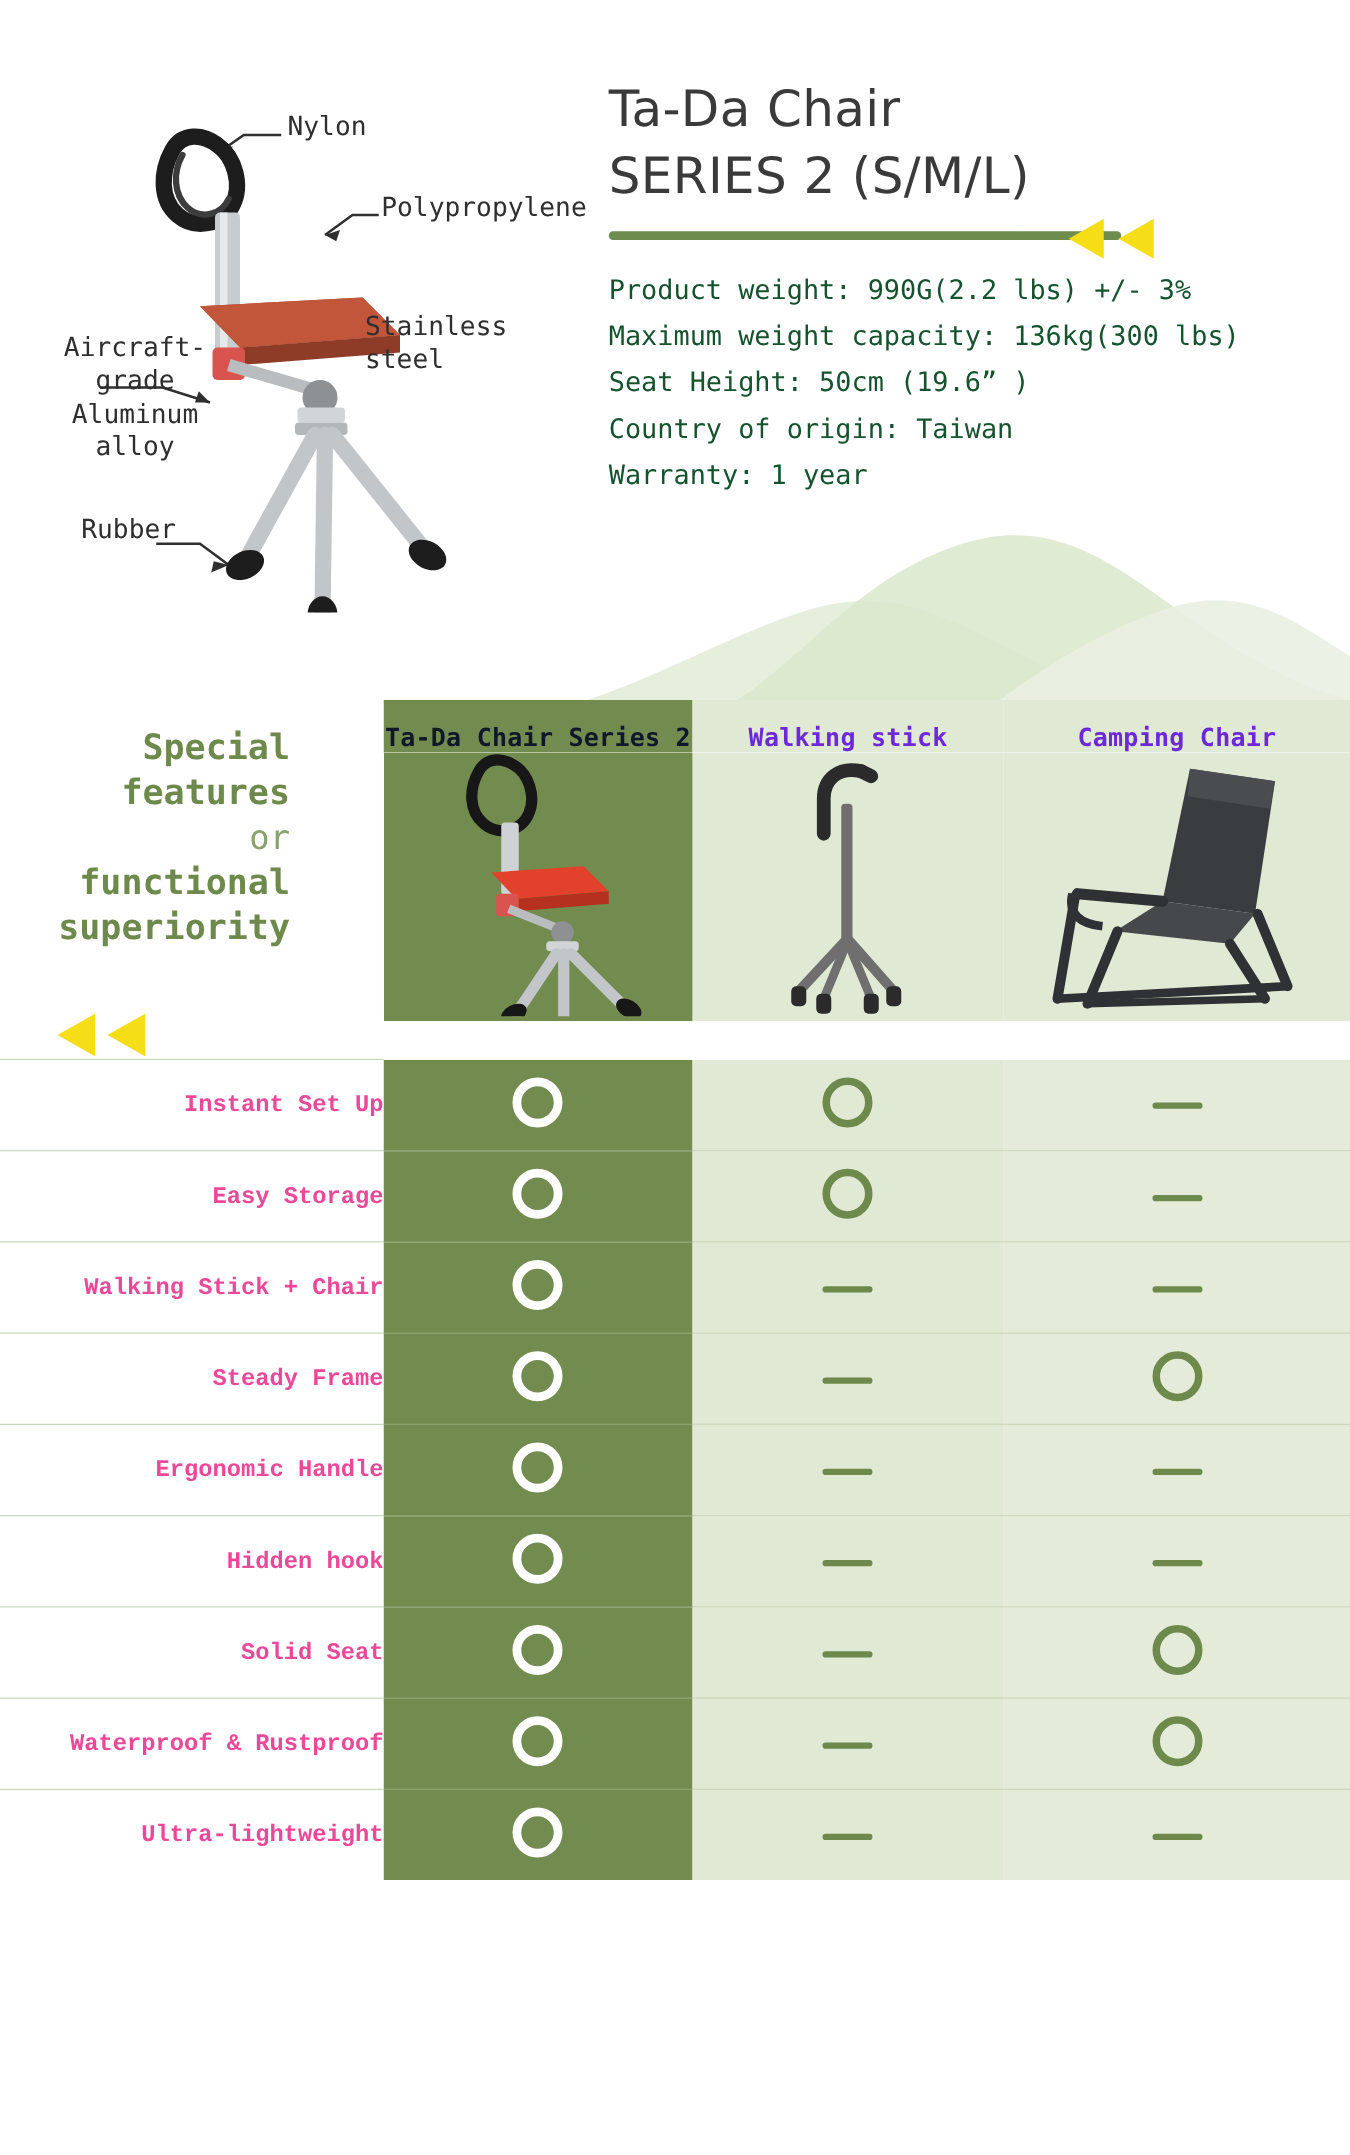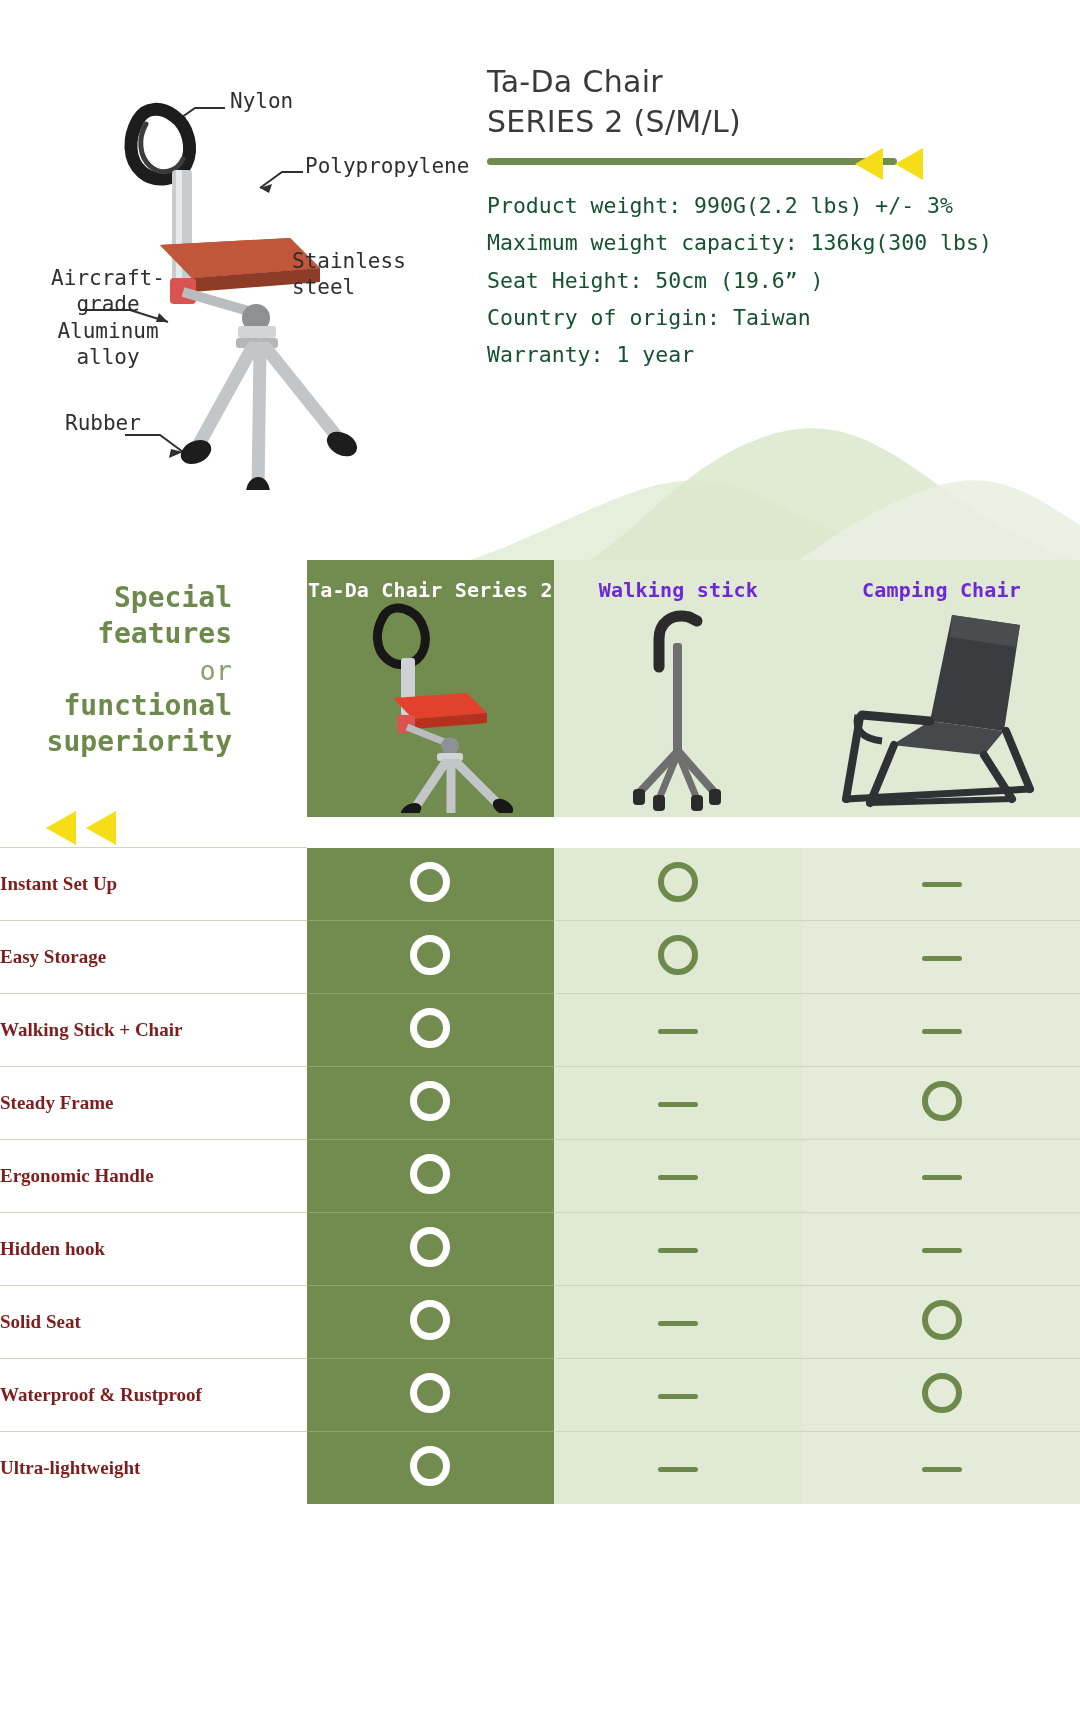--- a/index.html
+++ b/index.html
@@ -61,21 +61,21 @@
 
   
   .info {
     position: absolute;
     left: 487px;
     top: 62px;
     width: 580px;
   }
   .info h1 {
     margin: 0;
-    font-size: 30px;
+    font-size: 40px;
     font-weight: normal;
     color: #3a3a3a;
     line-height: 1.32;
     letter-spacing: .3px;
   }
   .green-bar-wrap {
     position: relative;
     margin-top: 10px;
     height: 22px;
   }
@@ -152,39 +152,39 @@
   .hdr-c { background: #dfe9d3; }
 
   .hdr-title {
     font-family: "DejaVu Sans Mono", monospace;
     font-weight: bold;
     font-size: 20px;
     text-align: center;
     padding-top: 18px;
     letter-spacing: .2px;
   }
-  .hdr-a .hdr-title { color: #ffffff; }
+  .hdr-a .hdr-title { color: #0f172a; }
   .hdr-b .hdr-title, .hdr-c .hdr-title { color: #6d28d9; }
 
   .hdr-img {
     height: 215px;
     text-align: center;
     position: relative;
   }
 
   .cell-a { background: #728b4e; height: 72px; text-align: center; vertical-align: middle; }
   .cell-b { background: #dfe9d3; height: 72px; text-align: center; vertical-align: middle; }
   .cell-c { background: #e4ecd9; height: 72px; text-align: center; vertical-align: middle; }
 
   .rowlabel {
-    font-family: Liberation Serif, serif;
+    font-family: Liberation Mono, monospace;
     font-weight: bold;
     font-size: 19px;
-    color: #7f1d1d;
-    text-align: left;
+    color: #ec4899;
+    text-align: right;
     vertical-align: middle;
     height: 72px;
     border-top: 1.5px solid #cbd8bb;
     padding: 0 8px;
   }
 
   .ring {
     display: inline-block;
     width: 40px; height: 40px;
     border-radius: 50%;

